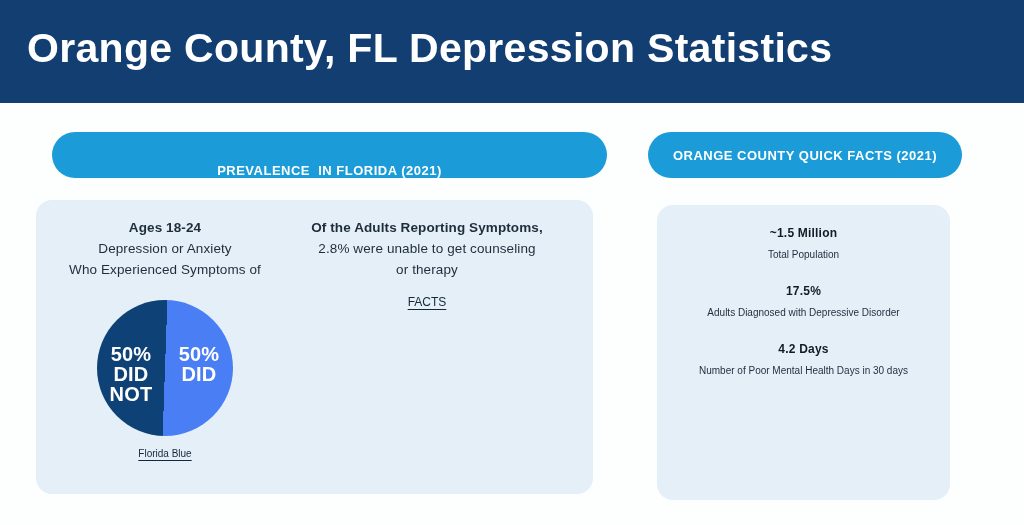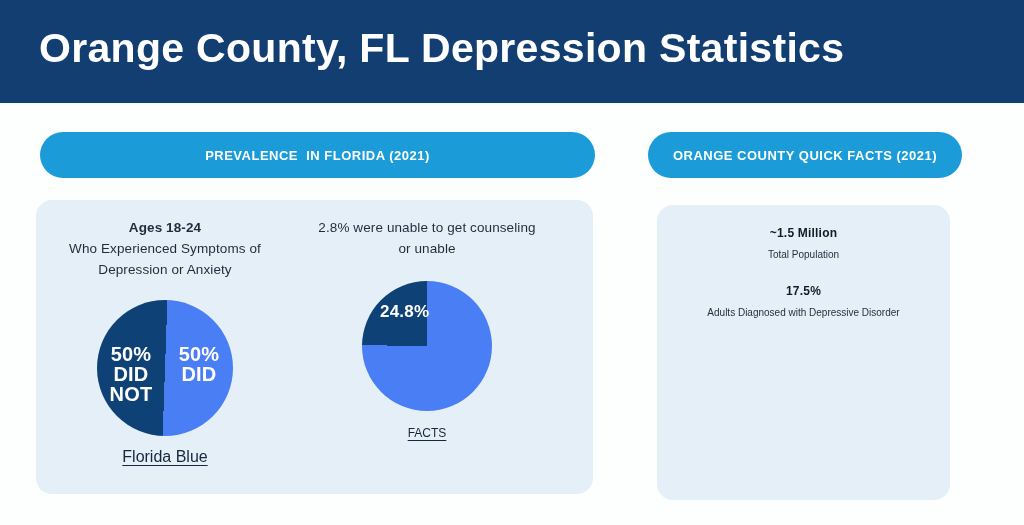--- a/index.html
+++ b/index.html
@@ -2,25 +2,25 @@
 <html><head>
 <meta charset="utf-8">
 <style>
   * { margin:0; padding:0; box-sizing:border-box; }
   html,body { width:1024px; height:525px; }
   body { font-family:"Liberation Sans", sans-serif; background:#ffffff; position:relative; overflow:hidden; }
   .page { position:absolute; inset:0; width:1024px; height:525px; background:#fdfefe; }
 
   
   .header { position:absolute; left:0; top:0; width:1024px; height:103px; background:#123e72; display:flex; align-items:center; }
-  .header h1 { color:#ffffff; font-size:41px; font-weight:700; letter-spacing:0.3px; padding-left:39px; padding-bottom:6px; }
+  .header h1 { color:#ffffff; font-size:41px; font-weight:700; letter-spacing:0.3px; padding-left:27px; padding-bottom:6px; }
 
   
   .pill { position:absolute; top:132px; height:46px; background:#1b9cd8; border-radius:23px; display:flex; align-items:center; justify-content:center; }
-  .pill-left  { left:40px;  width:555px; }
+  .pill-left  { left:52px;  width:555px;align-items:flex-end; }
   .pill-right { left:648px; width:314px; }
   .pill span { color:#ffffff; font-size:13px; font-weight:700; letter-spacing:0.5px; white-space:pre; }
 
   
   .panel { position:absolute; background:#e4eff8; border-radius:16px; }
   .panel-left  { left:36px;  top:200px; width:557px; height:294px; }
   .panel-right { left:657px; top:205px; width:293px; height:295px; }
 
   
   .chart-col { position:absolute; top:0; height:100%; display:flex; flex-direction:column; align-items:center; }
@@ -32,21 +32,21 @@
   .pie { position:relative; border-radius:50%; }
   .pie1 { width:136px; height:136px; margin-top:20px; }
   .pie2 { width:130px; height:130px; margin-top:22px; }
 
   .pie-label { position:absolute; top:44px; text-align:center; color:#ffffff; font-weight:700; font-size:20px; line-height:20px; letter-spacing:0.2px; }
   .label-darkside  { left:0;   width:50%; }
   .label-lightside { left:52%; width:46%; }
   .pie2-label { position:absolute; left:18px; top:21px; color:#ffffff; font-weight:700; font-size:17px; letter-spacing:0.2px; }
 
   .source { color:#16273b; text-decoration:underline; text-underline-offset:3px; }
-  .source-1 { margin-top:12px; font-size:16px; }
+  .source-1 { margin-top:12px; font-size:10px; }
   .source-2 { margin-top:15px; font-size:12px; }
 
   
   .facts { padding:17px 4px 0 4px; display:flex; flex-direction:column; align-items:center; }
   .fact { text-align:center; margin-bottom:15px; }
   .fact-value { font-size:12px; font-weight:700; color:#121c26; line-height:22px; letter-spacing:0.2px; }
   .fact-label { font-size:10px; color:#1f2c3a; line-height:21px; max-width:287px; }
 </style>
 </head>
 <body>
@@ -63,55 +63,57 @@
 
   <div class="pill pill-right">
     <span>ORANGE COUNTY QUICK FACTS (2021)</span>
   </div>
 
   <section class="panel panel-left">
 
     <div class="chart-col col1">
       <div class="chart-title">
         <div class="bold">Ages 18-24</div>
+        <div>Depression or Anxiety</div>
         <div>Who Experienced Symptoms of</div>
-        <div>Depression or Anxiety</div>
       </div>
       <div class="pie pie1" id="pie1" style="background: conic-gradient(from 2deg, rgb(74, 126, 245) 0deg, rgb(74, 126, 245) 180deg, rgb(14, 65, 117) 180deg, rgb(14, 65, 117) 360deg);">
         <div class="pie-label label-darkside">
           <div>50%</div>
           <div>DID NOT</div>
         </div>
         <div class="pie-label label-lightside">
           <div>50%</div>
           <div>DID</div>
         </div>
       </div>
       <div class="source source-1">Florida Blue</div>
     </div>
 
     <div class="chart-col col2">
       <div class="chart-title">
+        <div class="bold">Of the Adults Reporting Symptoms,</div>
         <div>2.8% were unable to get counseling</div>
-        <div>or unable</div>
-      </div>
-      <div class="pie pie2" id="pie2" style="background: conic-gradient(rgb(74, 126, 245) 0deg, rgb(74, 126, 245) 270.72deg, rgb(14, 65, 117) 270.72deg, rgb(14, 65, 117) 360deg);">
-        <div class="pie2-label">24.8%</div>
+        <div>or therapy</div>
       </div>
       <div class="source source-2">FACTS</div>
     </div>
 
   </section>
 
   <section class="panel panel-right">
     <div class="facts">
       <div class="fact">
         <div class="fact-value">~1.5 Million</div>
         <div class="fact-label">Total Population</div>
       </div>
       <div class="fact">
         <div class="fact-value">17.5%</div>
         <div class="fact-label">Adults Diagnosed with Depressive Disorder</div>
       </div>
+      <div class="fact">
+        <div class="fact-value">4.2 Days</div>
+        <div class="fact-label">Number of Poor Mental Health Days in 30 days</div>
+      </div>
     </div>
   </section>
 
 </div>
 
 </body></html>

